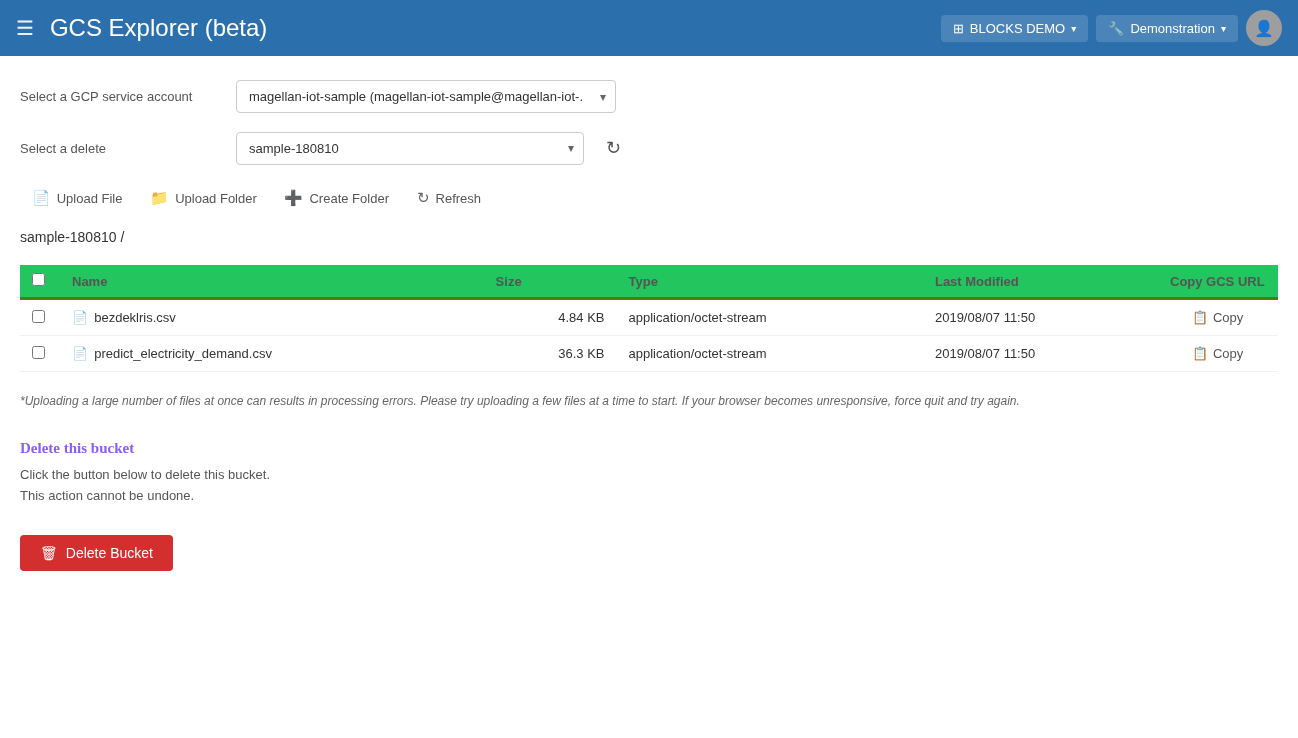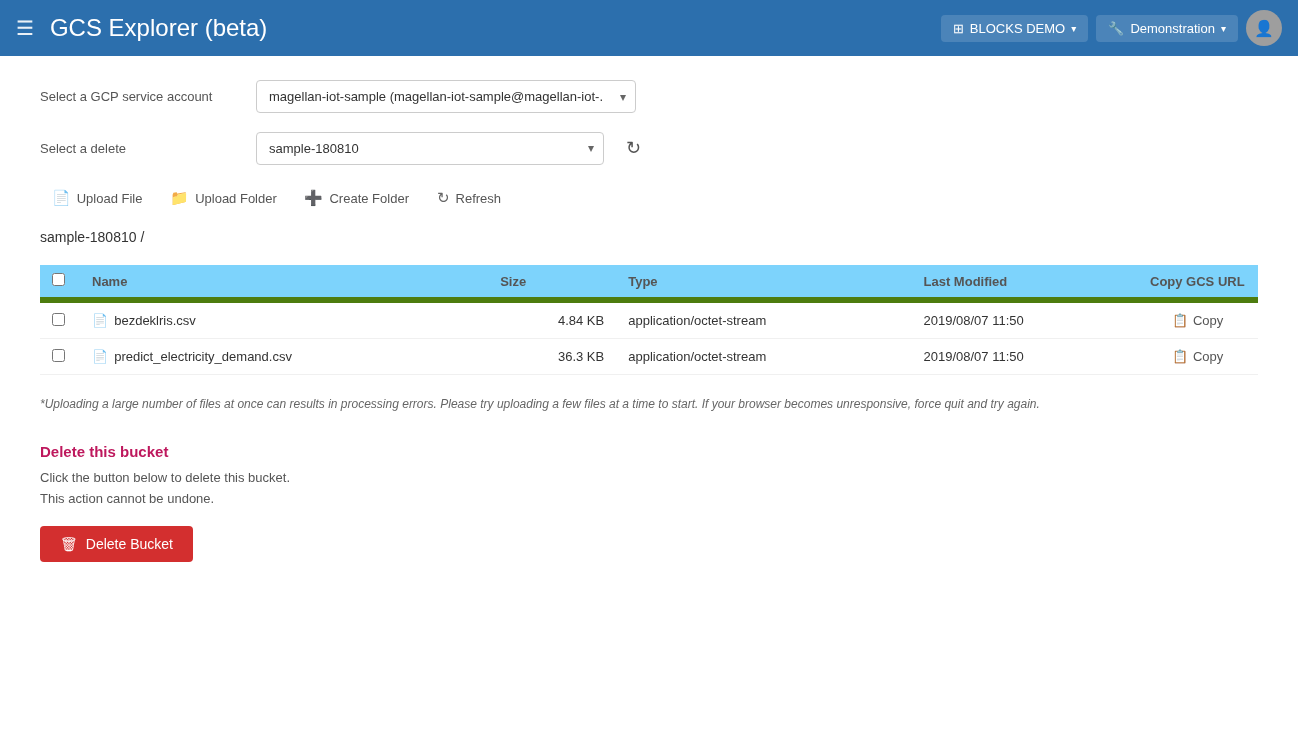--- a/index.html
+++ b/index.html
@@ -31,21 +31,21 @@
       font-size: 13px;
     }
     .header-btn .chevron { font-size: 10px; }
     .avatar {
       width: 36px; height: 36px; border-radius: 50%;
       background: #9e9e9e; display: flex; align-items: center; justify-content: center;
       color: white; font-size: 16px; cursor: pointer;
     }
 
     
-    .main { background: white; min-height: calc(738px - 56px); padding: 24px 40px; }
+    .main { background: white; min-height: calc(738px - 56px); padding: 24px 20px; }
 
     
     .form-row {
       display: flex; align-items: center; margin-bottom: 18px; gap: 16px;
     }
     .form-label { width: 200px; font-size: 13px; color: #555; }
     .form-select-wrapper { position: relative; display: inline-flex; align-items: center; }
     .form-select {
       appearance: none;
       border: 1px solid #ccc;
@@ -78,21 +78,21 @@
     }
     .toolbar-btn .btn-icon { font-size: 15px; color: #666; }
 
     
     .breadcrumb { font-size: 14px; font-weight: 500; color: #333; margin-bottom: 20px; }
 
     
     .file-table { width: 100%; border-collapse: collapse; }
     .file-table th {
       text-align: left; padding: 8px 12px; font-size: 13px; font-weight: 600;
-      color: #555; border-bottom: 6px solid #4d7c0f; background: #7dd3fc;
+      color: #555; border-bottom: 3px solid #4d7c0f; background: #22c55e;
     }
     .file-table td {
       padding: 8px 12px; font-size: 13px; color: #333;
       border-bottom: 1px solid #f0f0f0;
     }
     .checkbox-col { width: 40px; }
     .file-table input[type="checkbox"] { cursor: pointer; }
     .file-icon { color: #666; margin-right: 6px; }
     .file-name-cell { display: flex; align-items: center; }
     .th-copy-gcs { text-align: center; width: 120px; }
@@ -105,22 +105,22 @@
     }
 
     
     .warning-text {
       font-size: 12px; color: #666; margin-top: 22px; margin-bottom: 32px;
       font-style: italic;
     }
 
     
     .delete-section { margin-top: 16px; }
-    .delete-title { font-size: 15px; font-weight: 700; color: #be185d; margin-bottom: 8px; }
-    .delete-desc { font-size: 13px; color: #555; line-height: 1.6; margin-bottom: 16px; }
+    .delete-title { font-size: 15px; font-weight: 700; color: #8b5cf6; margin-bottom: 8px; font-family: Liberation Serif, serif; }
+    .delete-desc { font-size: 13px; color: #555; line-height: 1.6; margin-bottom: 28px; }
     .delete-btn {
       background: #d32f2f; border: none; color: white;
       padding: 10px 20px; border-radius: 4px; cursor: pointer;
       font-size: 14px; font-weight: 500;
       display: flex; align-items: center; gap: 8px;
     }
 
     
     .td-size { text-align: right; color: #555; }
     .td-type { color: #555; }

